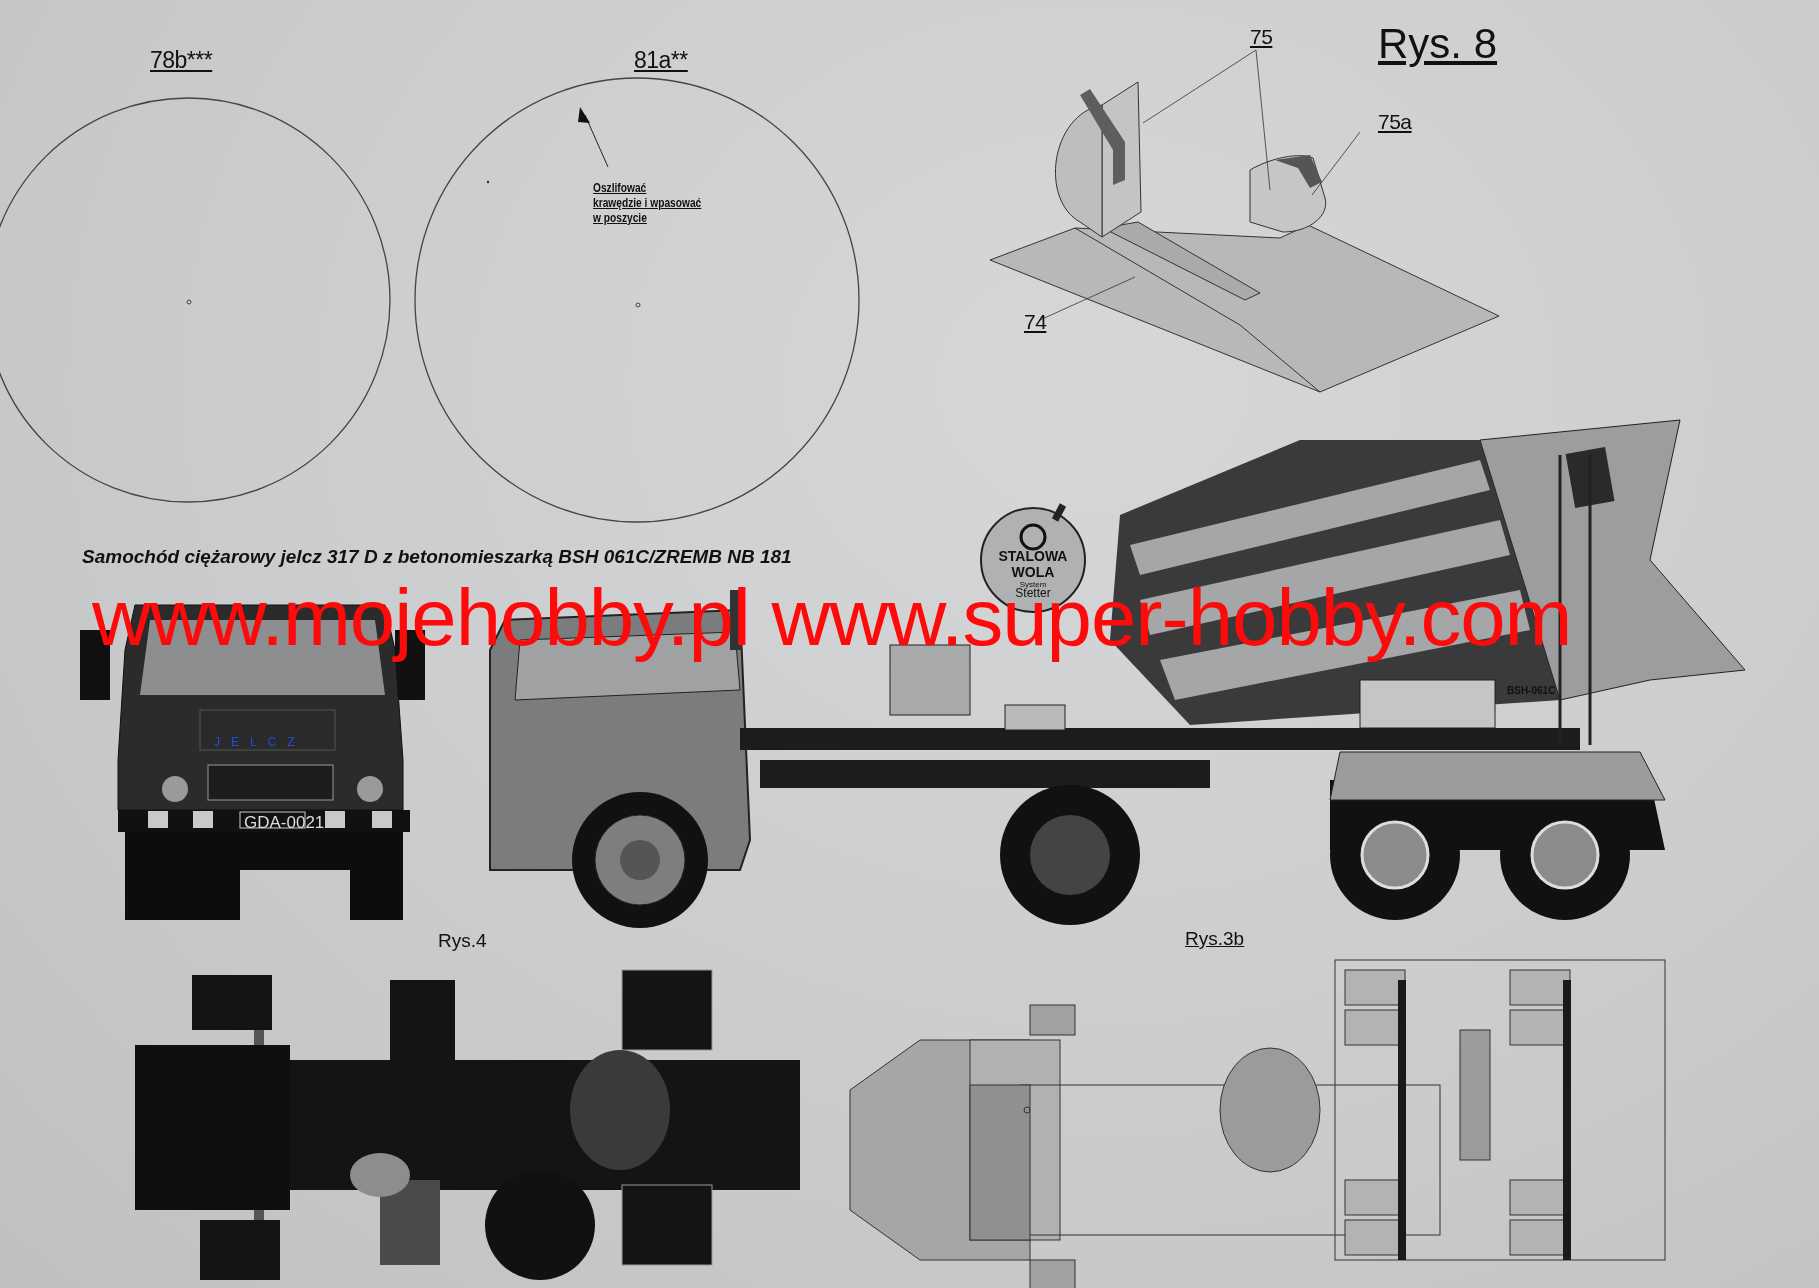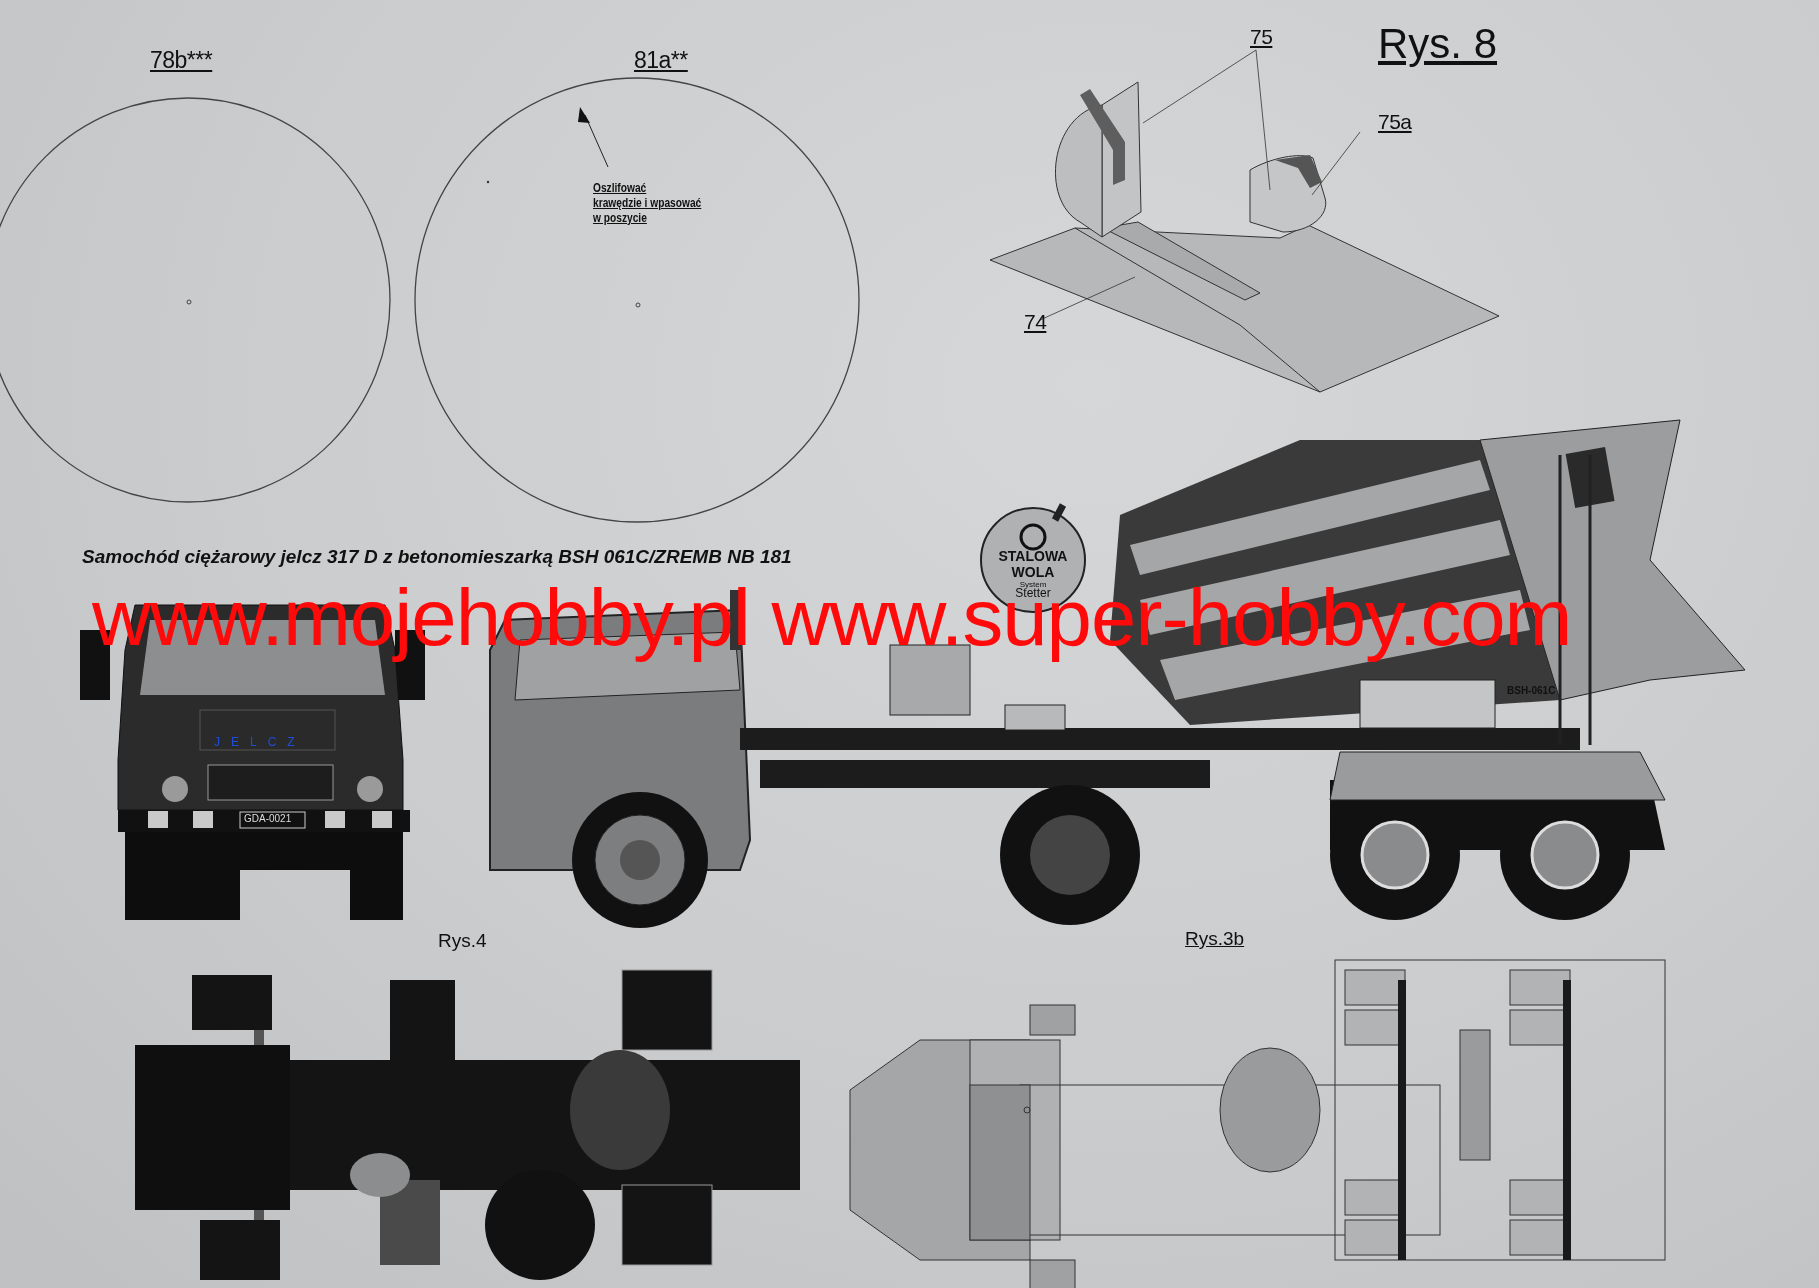--- a/index.html
+++ b/index.html
@@ -173,19 +173,19 @@
 <div class="caption" style="left:58px;top:546px;">Samochód ciężarowy jelcz 317 D z betonomieszarką BSH  061C/ZREMB NB 181</div>
 
 <div style="position:absolute;left:985px;top:548px;width:96px;text-align:center;font-size:14px;line-height:16px;color:#111;">
   <div class="badge-text">STALOWA</div>
   <div class="badge-text">WOLA</div>
   <div style="font-size:8px;line-height:9px;">System</div>
   <div style="font-size:12px;line-height:9px;">Stetter</div>
 </div>
 
 <div style="position:absolute;left:214px;top:735px;font-size:12px;letter-spacing:11px;color:#1d4ed8;">JELCZ</div>
-<div style="position:absolute;left:244px;top:813px;font-size:10px;color:#ddd;">GDA-0021</div>
+<div style="position:absolute;left:244px;top:813px;font-size:17px;color:#ddd;">GDA-0021</div>
 <div style="position:absolute;left:1507px;top:685px;font-size:10px;font-weight:bold;color:#111;">BSH-061C</div>
 
 <div class="lbl" style="left:438px;top:930px;font-size:19px;text-decoration:none;">Rys.4</div>
 <div class="lbl" style="left:1185px;top:928px;font-size:19px;">Rys.3b</div>
 
 <div class="watermark" style="left:92px;top:572px;">www.mojehobby.pl www.super-hobby.com</div>
 
 </body></html>

